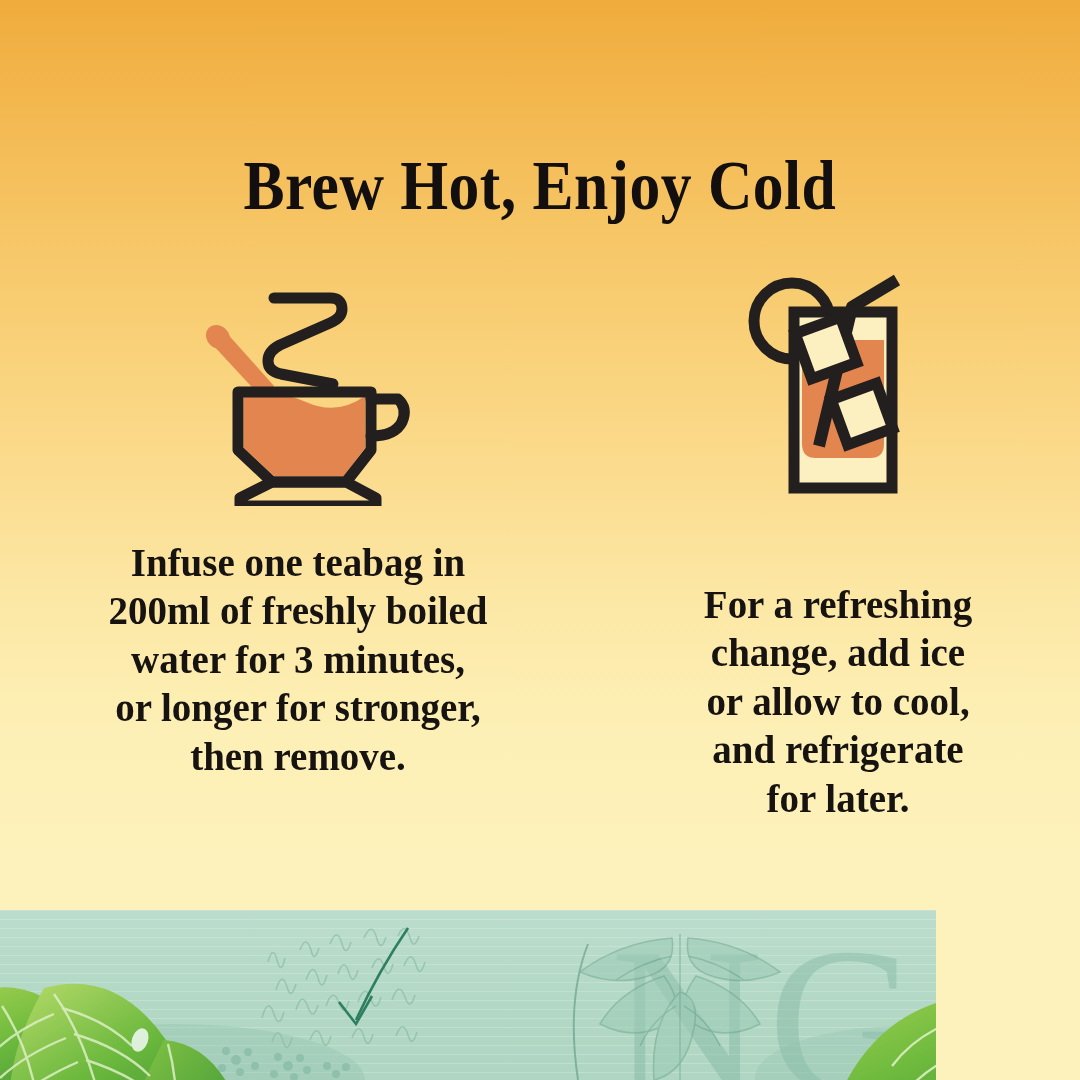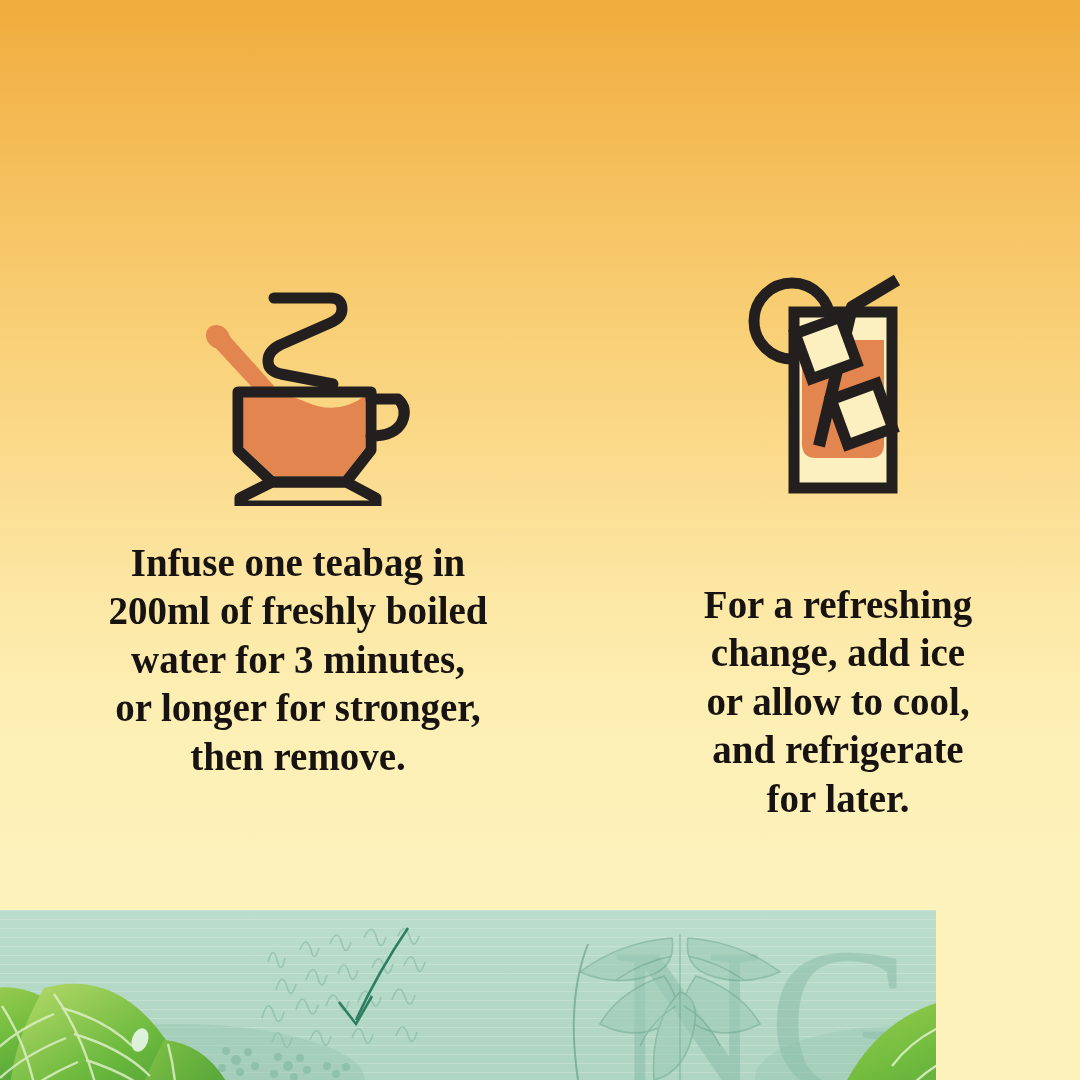--- a/index.html
+++ b/index.html
@@ -131,20 +131,23 @@
     top: 0;
     width: 1080px;
     height: 170px;
   }
 </style>
 </head>
 <body>
 
 <div id="poster">
 
+  <div class="title-wrap">
+    <h1 class="title">Brew Hot, Enjoy Cold</h1>
+  </div>
 
   <div class="columns">
 
     <div class="col col-left">
       <div class="icon-slot">
         <svg width="230" height="240" viewBox="0 0 230 240">
 
           <path d="M72 32 L128 32 Q140 32 140 43 Q140 52 128 57 L78 79 Q66 85 66 95 Q66 105 79 108 L131 118" fill="none" stroke="#231F1E" stroke-width="11" stroke-linecap="round" stroke-linejoin="round"></path>
 
           <g>

